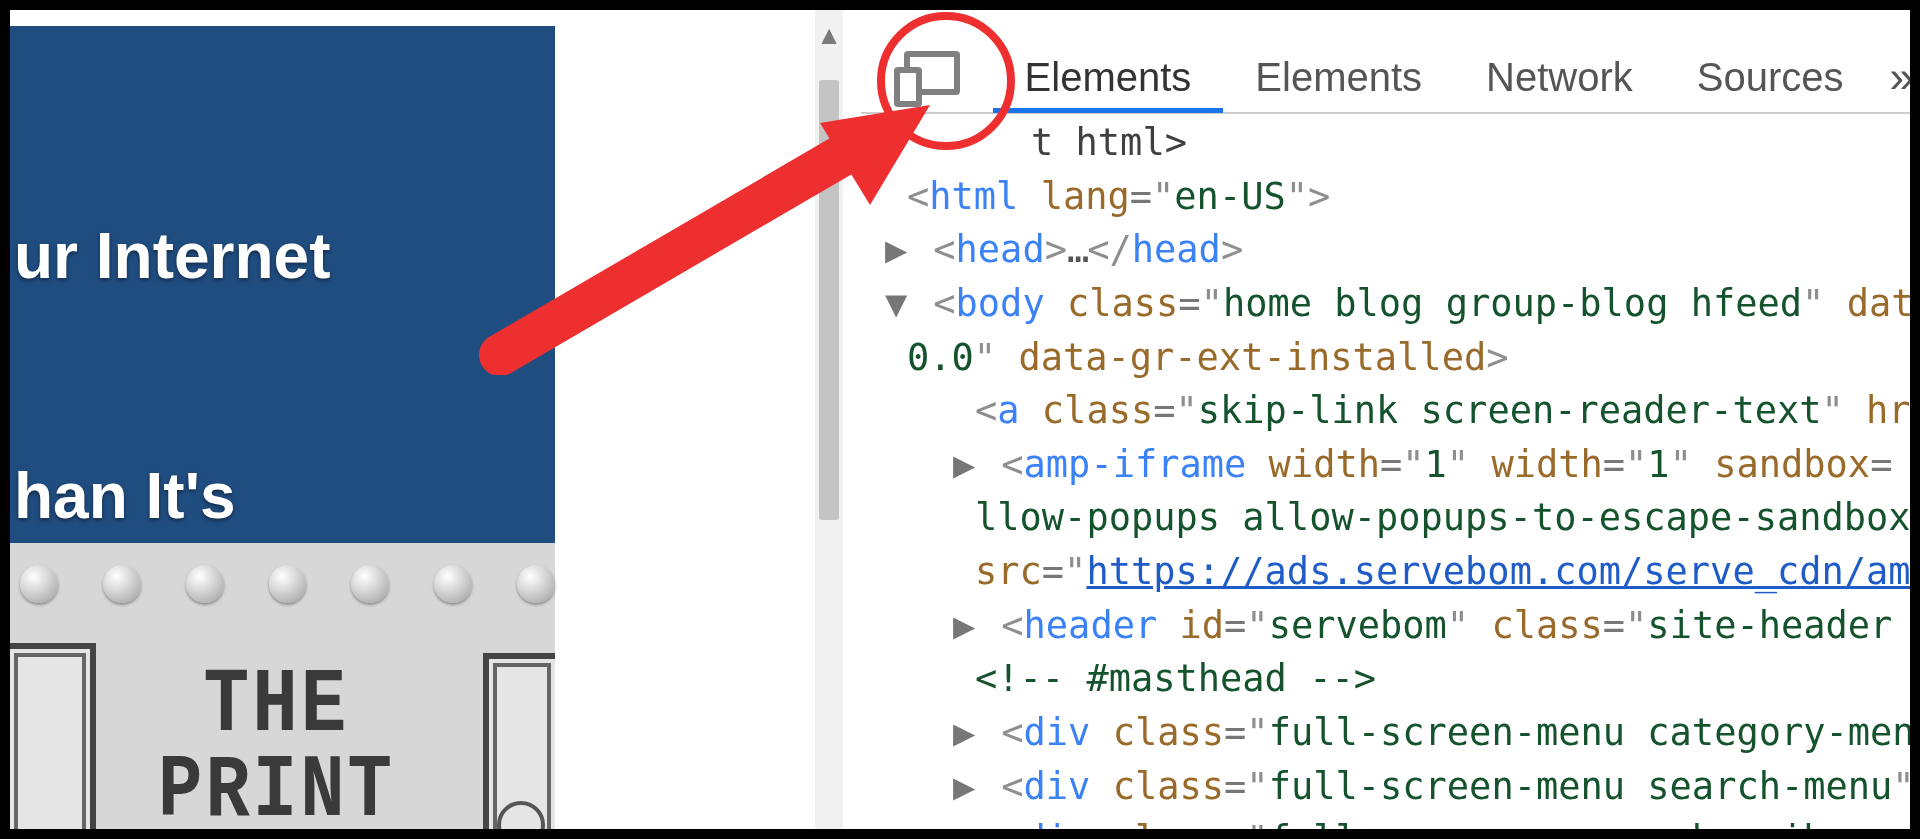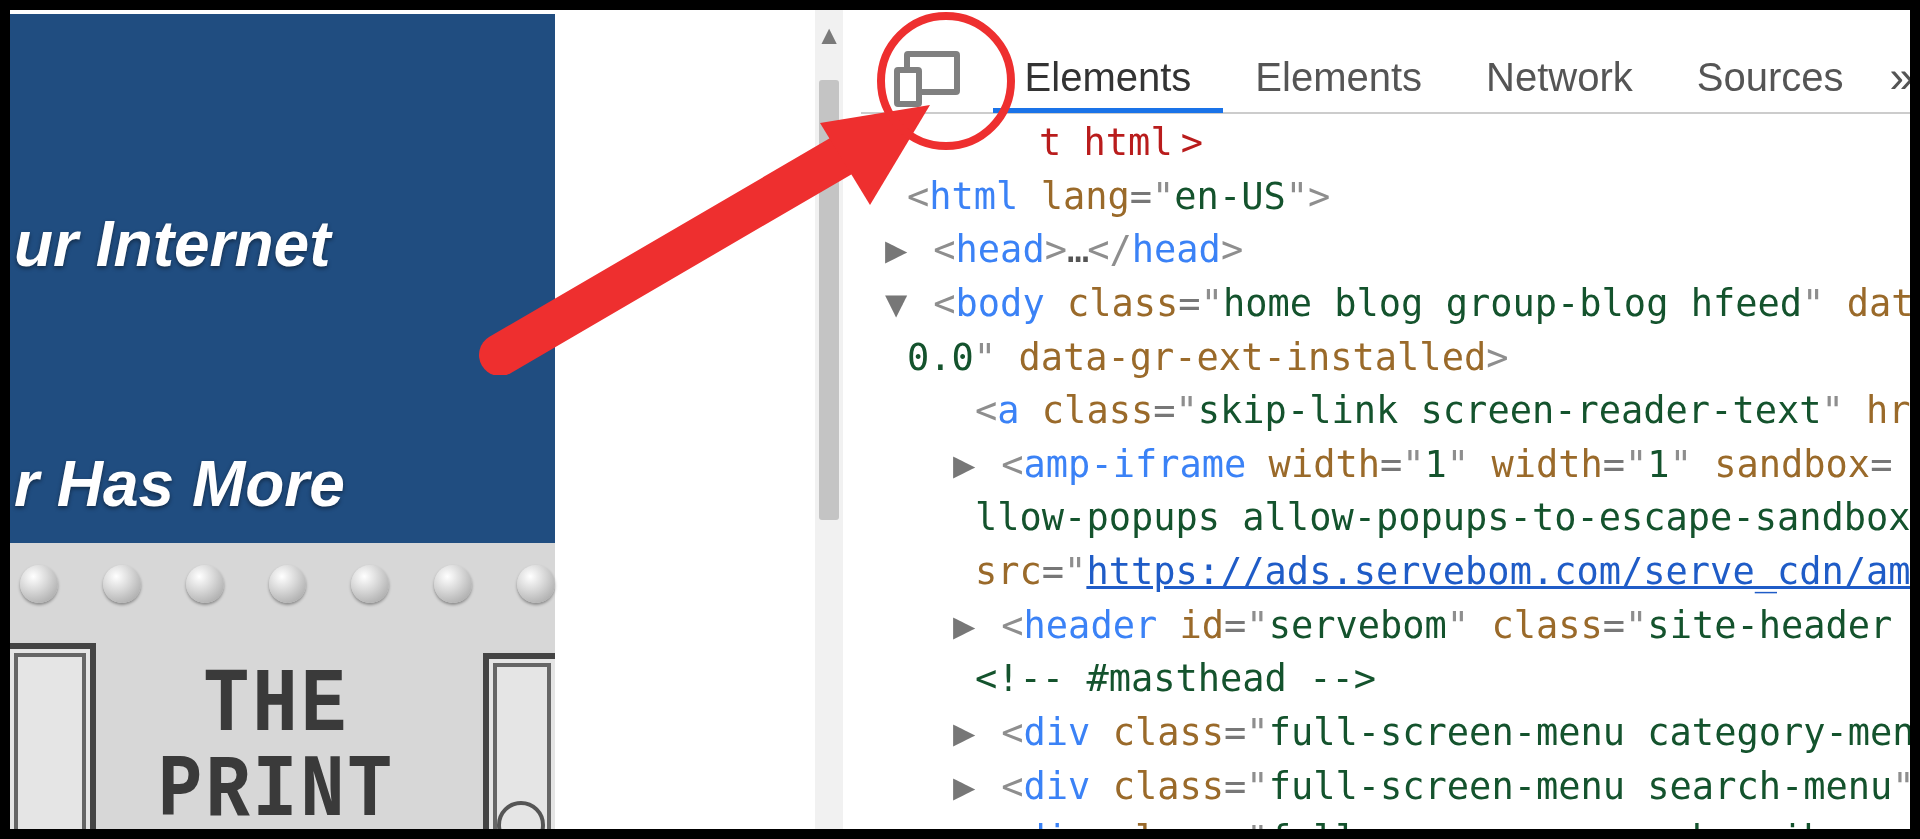--- a/index.html
+++ b/index.html
@@ -12,26 +12,25 @@
     overflow:hidden;
   }
 
   
   .page-preview {
     position:absolute;
     left:0; top:0;
     width:545px; height:100%;
   }
   .hero {
-    position:absolute; left:0; top:4px;
+    position:absolute; left:0; top:16px;
     width:545px; height:533px;
     background:#204d80;
     color:#fff;
     padding:30px 0 0 0;
-    font-style:italic;
   }
   .hero .headline {
     font-size:64px;
     font-weight:700;
     line-height:1.25;
     color:#fff;
     text-shadow:0 2px 4px rgba(0,0,0,.45);
     white-space:pre;
     padding-left:4px;
   }
@@ -157,39 +156,38 @@
     overflow:hidden;
   }
   .line{ display:block; }
   .indent1{ padding-left:44px; }
   .indent2{ padding-left:112px; }
   .indent3{ padding-left:168px; }
   .toggle{
     display:inline-block; width:26px; color:#777; margin-left:-22px;
   }
   .t-punc   { color:#8e8e8e; }
-  .t-gray   { color:#b91c1c;margin-left:8px; }
+  .t-gray   { color:#404040; }
   .t-tag    { color:#3b82f6; }
   .t-attr   { color:#9a6a2a; }
   .t-eq     { color:#777; }
   .t-str    { color:#14532d; }
   .t-link   { color:#1f5cc7; text-decoration:underline; }
   .t-dots   { color:#555; letter-spacing:-2px; }
   .t-comm   { color:#14532d; }
 </style>
 </head>
 <body>
 
 <div class="frame">
 
   <div class="page-preview">
     <div class="hero">
       <div class="headline">
         <div>ur Internet</div>
-        <div>r Has More</div>
         <div>han It's</div>
         
       </div>
 
     </div>
 
     <div class="banner">
       <div class="rivets">
         <div class="rivet"></div>
         <div class="rivet"></div>

